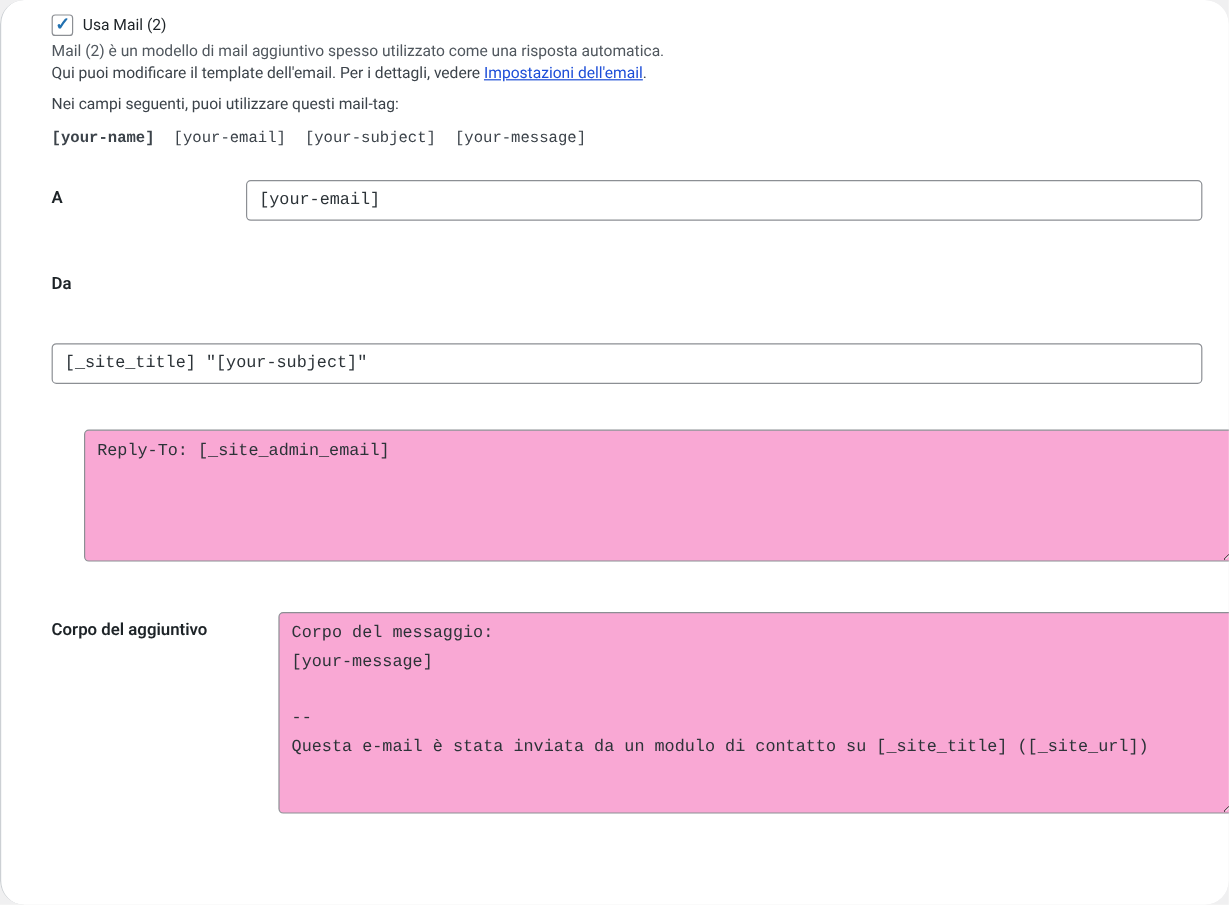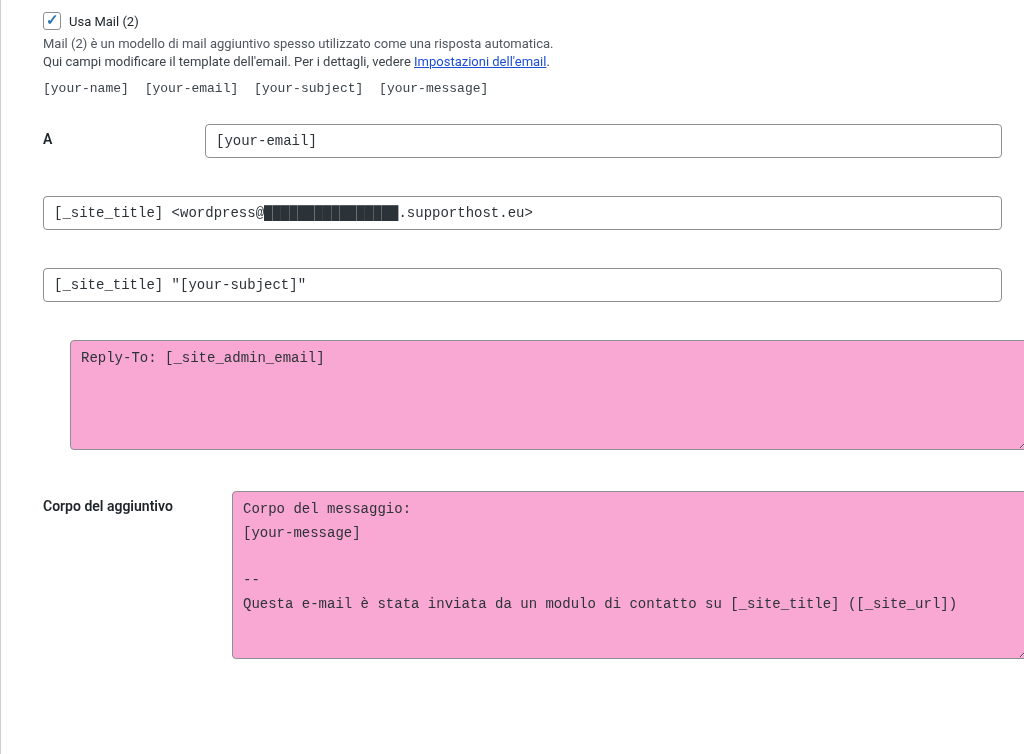--- a/index.html
+++ b/index.html
@@ -1,18 +1,19 @@
 <!DOCTYPE html>
 <html><head>
   <meta charset="utf-8">
   <style>
     * {
       box-sizing: border-box;
       margin: 0;
       padding: 0;
+      border-radius: 20px;
     }
     body {
       font-family: -apple-system, BlinkMacSystemFont, "Segoe UI", Roboto, Oxygen-Sans, Ubuntu, Cantarell, "Helvetica Neue", sans-serif;
       font-size: 13px;
       color: #3c434a;
       background: #f0f0f1;
       padding: 0;
     }
     .panel {
       background: #fff;
@@ -67,21 +68,21 @@
     .mail-tags {
       font-family: Consolas, Monaco, "Courier New", monospace;
       font-size: 13px;
       margin-bottom: 28px;
       padding-top: 4px;
     }
     .mail-tags .tag {
       margin-right: 8px;
     }
     .mail-tags .tag.bold {
-      font-weight: normal;
+      font-weight: bold;
     }
     .form-row {
       display: flex;
       margin-bottom: 38px;
       align-items: flex-start;
     }
     .form-label {
       width: 162px;
       flex-shrink: 0;
       font-size: 14px;
@@ -132,41 +133,40 @@
 <div class="panel">
 
   <div class="checkbox-row">
     <input type="checkbox" checked="" style="">
     <span class="checkbox-label">Usa Mail (2)</span>
   </div>
 
   <div class="description">Mail (2) è un modello di mail aggiuntivo spesso utilizzato come una risposta automatica.</div>
 
   <div class="instructions">
-    <span>Qui campi modificare il template dell'email. Per i dettagli, vedere </span><a class="link">Impostazioni dell'email</a><span>.</span>
+    <span>Qui puoi modificare il template dell'email. Per i dettagli, vedere </span><a class="link">Impostazioni dell'email</a><span>.</span>
   </div>
+  <div class="instructions">Nei campi seguenti, puoi utilizzare questi mail-tag:</div>
 
   <div class="mail-tags">
     <span class="tag bold">[your-name]</span>
     <span class="tag">[your-email]</span>
     <span class="tag">[your-subject]</span>
     <span class="tag">[your-message]</span>
   </div>
 
   <div class="form-row">
     <div class="form-label">A</div>
     <div class="form-field">
       <input type="text" class="text-input" value="[your-email]" style="">
     </div>
   </div>
 
   <div class="form-row">
-    <div class="form-field">
-      <input type="text" class="text-input" value="[_site_title] &lt;wordpress@████████████████.supporthost.eu&gt;" style="">
-    </div>
+    <div class="form-label">Da</div>
   </div>
 
   <div class="form-row">
     <div class="form-field">
       <input type="text" class="text-input" value="[_site_title] &quot;[your-subject]&quot;" style="">
     </div>
   </div>
 
   <div class="form-row">
     <div class="form-field">

